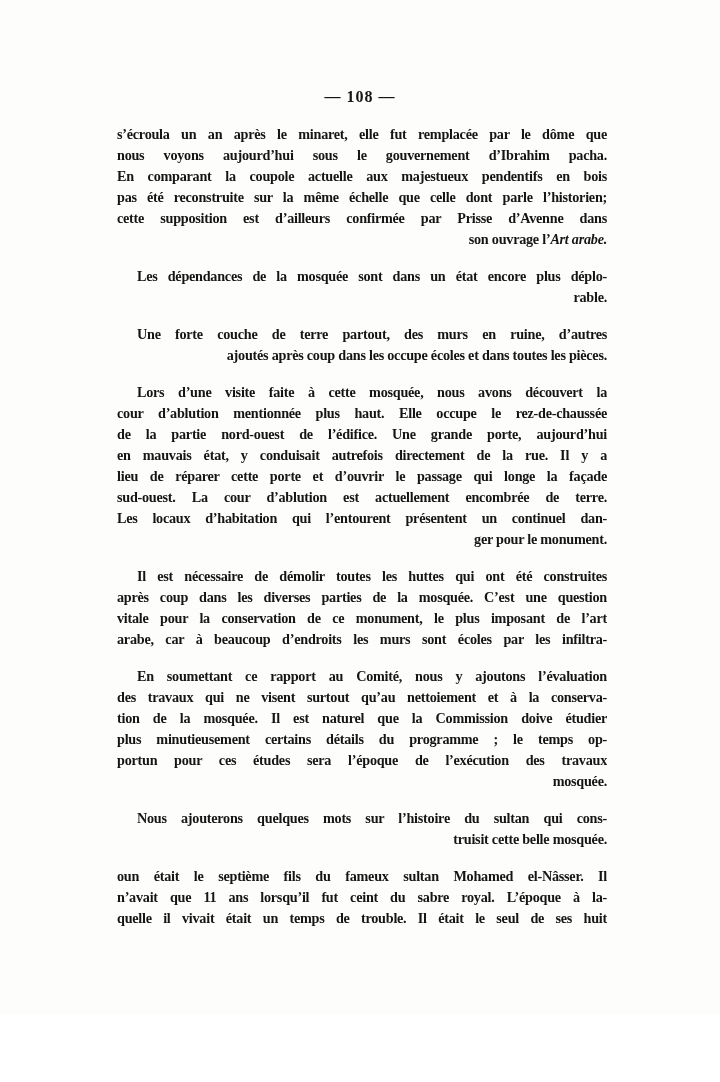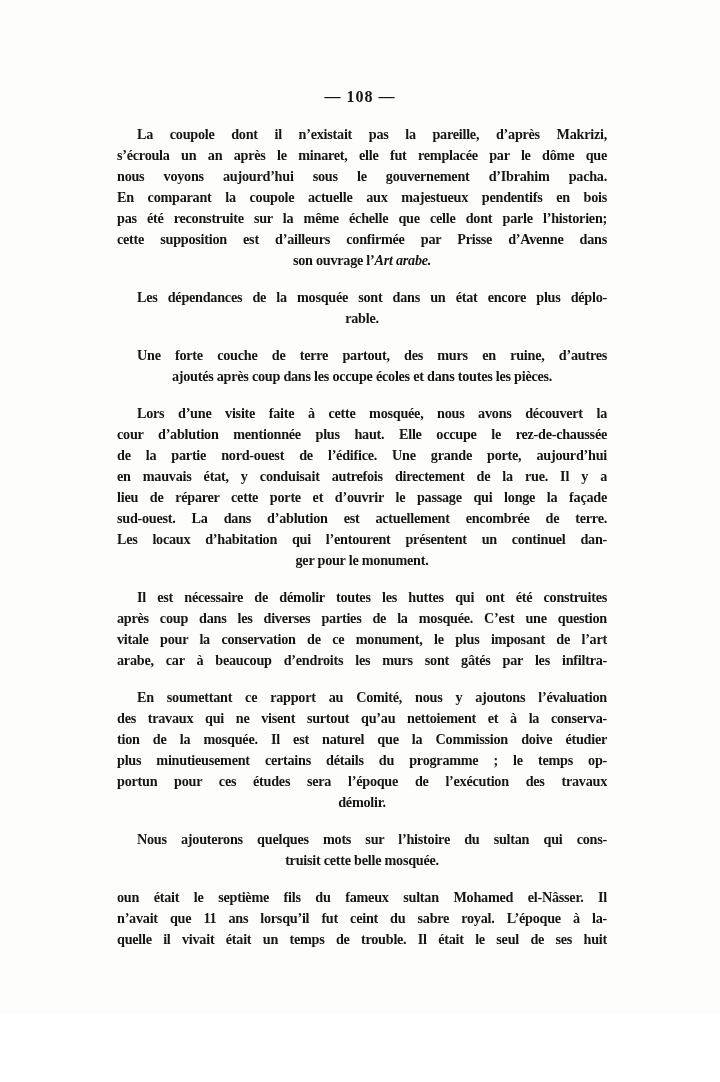--- a/index.html
+++ b/index.html
@@ -29,38 +29,37 @@
     width: 490px;
   }
   .para { margin: 0; padding: 0; }
   .ln {
     height: 21px;
     line-height: 21px;
     font-size: 14.2px;
     font-weight: 700;
     letter-spacing: -0.25px;
     overflow: hidden;
-    text-align: center;
+    text-align: right;
   }
   .j { text-align: justify; text-align-last: justify; }
   .ind { text-indent: 20px; }
   .it { font-style: italic; }
 </style>
 </head>
 <body>
 
 <div class="page">
 
   <div class="pageno">— 108 —</div>
 
   <div class="textblock">
 
     <p class="para">
       </p>
-      <div class="ln j ind">La coupole dont il n’existait pas la pareille, d’après Makrizi,</div>
       <div class="ln j">s’écroula un an après le minaret, elle fut remplacée par le dôme que</div>
       <div class="ln j">nous voyons aujourd’hui sous le gouvernement d’Ibrahim pacha.</div>
       <div class="ln j">En comparant la coupole actuelle aux majestueux pendentifs en bois</div>
       <div class="ln j">pas été reconstruite sur la même échelle que celle dont parle l’historien;</div>
       <div class="ln j">cette supposition est d’ailleurs confirmée par Prisse d’Avenne dans</div>
       <div class="ln"><span>son ouvrage l’</span><span class="it">Art arabe.</span></div>
     <p></p>
 
     <p class="para">
       </p>
@@ -74,41 +73,41 @@
       <div class="ln">ajoutés après coup dans les occupe écoles et dans toutes les pièces.</div>
     <p></p>
 
     <p class="para">
       </p>
       <div class="ln j ind">Lors d’une visite faite à cette mosquée, nous avons découvert la</div>
       <div class="ln j">cour d’ablution mentionnée plus haut. Elle occupe le rez-de-chaussée</div>
       <div class="ln j">de la partie nord-ouest de l’édifice. Une grande porte, aujourd’hui</div>
       <div class="ln j">en mauvais état, y conduisait autrefois directement de la rue. Il y a</div>
       <div class="ln j">lieu de réparer cette porte et d’ouvrir le passage qui longe la façade</div>
-      <div class="ln j">sud-ouest. La dans d’ablution est actuellement encombrée de terre.</div>
+      <div class="ln j">sud-ouest. La cour d’ablution est actuellement encombrée de terre.</div>
       <div class="ln j">Les locaux d’habitation qui l’entourent présentent un continuel dan-</div>
       <div class="ln">ger pour le monument.</div>
     <p></p>
 
     <p class="para">
       </p>
       <div class="ln j ind">Il est nécessaire de démolir toutes les huttes qui ont été construites</div>
       <div class="ln j">après coup dans les diverses parties de la mosquée. C’est une question</div>
       <div class="ln j">vitale pour la conservation de ce monument, le plus imposant de l’art</div>
-      <div class="ln j">arabe, car à beaucoup d’endroits les murs sont gâtés par les infiltra-</div>
+      <div class="ln j">arabe, car à beaucoup d’endroits les murs sont écoles par les infiltra-</div>
     <p></p>
 
     <p class="para">
       </p>
       <div class="ln j ind">En soumettant ce rapport au Comité, nous y ajoutons l’évaluation</div>
       <div class="ln j">des travaux qui ne visent surtout qu’au nettoiement et à la conserva-</div>
       <div class="ln j">tion de la mosquée. Il est naturel que la Commission doive étudier</div>
       <div class="ln j">plus minutieusement certains détails du programme ; le temps op-</div>
       <div class="ln j">portun pour ces études sera l’époque de l’exécution des travaux</div>
-      <div class="ln">démolir.</div>
+      <div class="ln">mosquée.</div>
     <p></p>
 
     <p class="para">
       </p>
       <div class="ln j ind">Nous ajouterons quelques mots sur l’histoire du sultan qui cons-</div>
       <div class="ln">truisit cette belle mosquée.</div>
     <p></p>
 
     <p class="para">
       </p>

